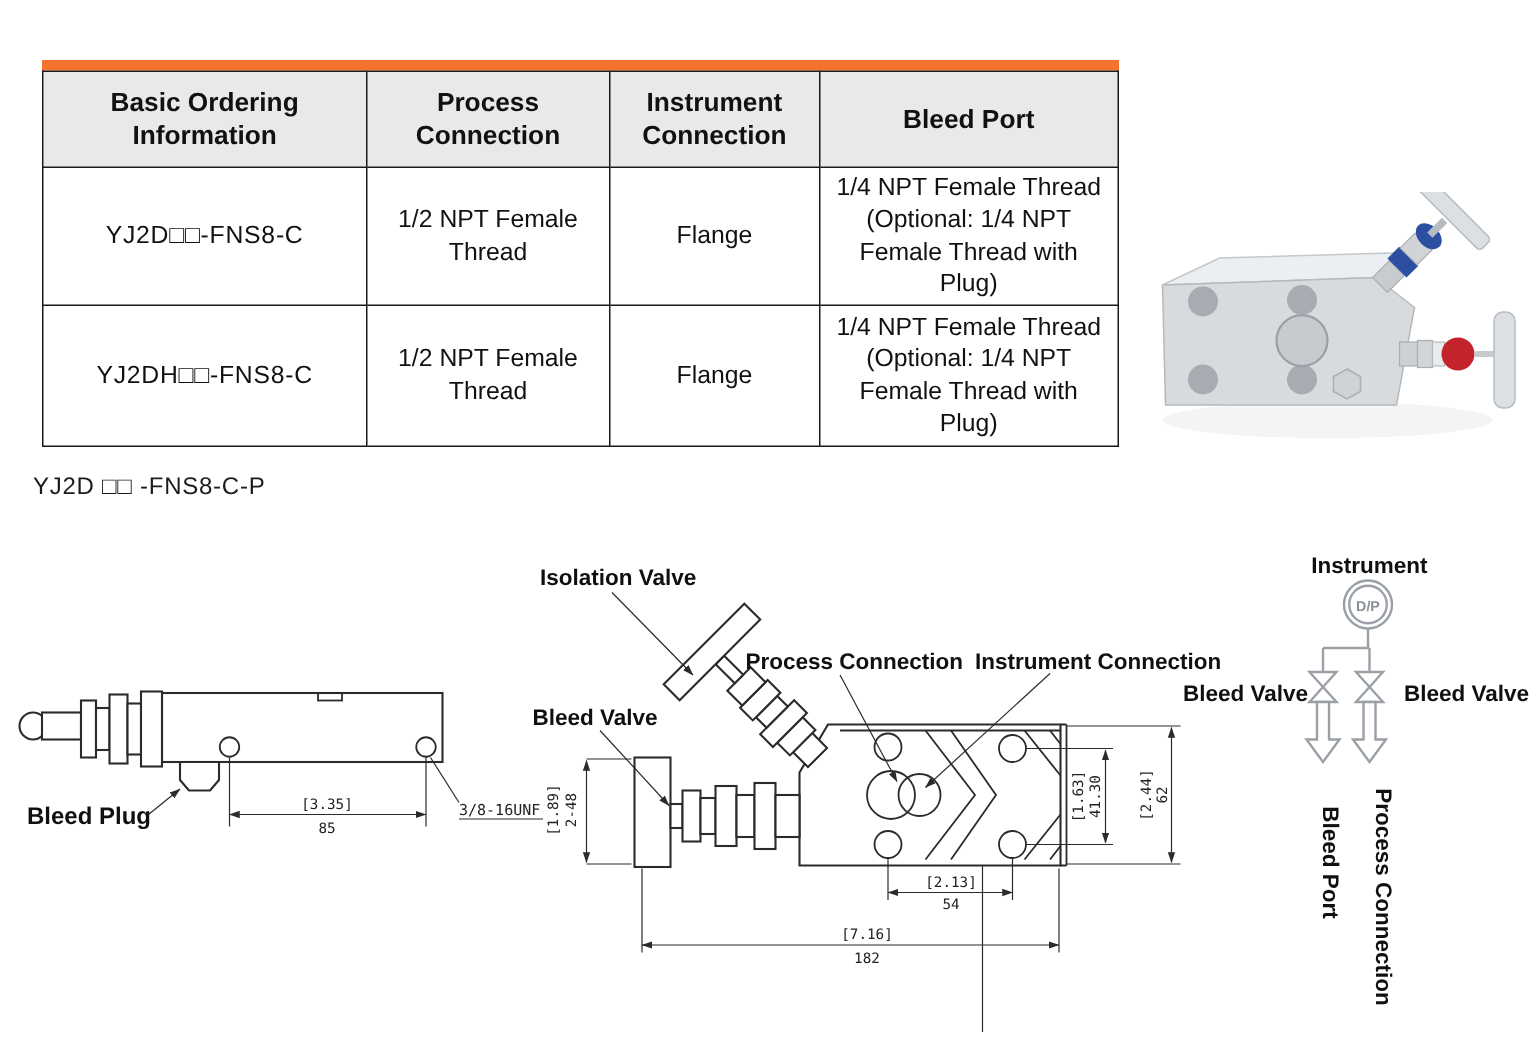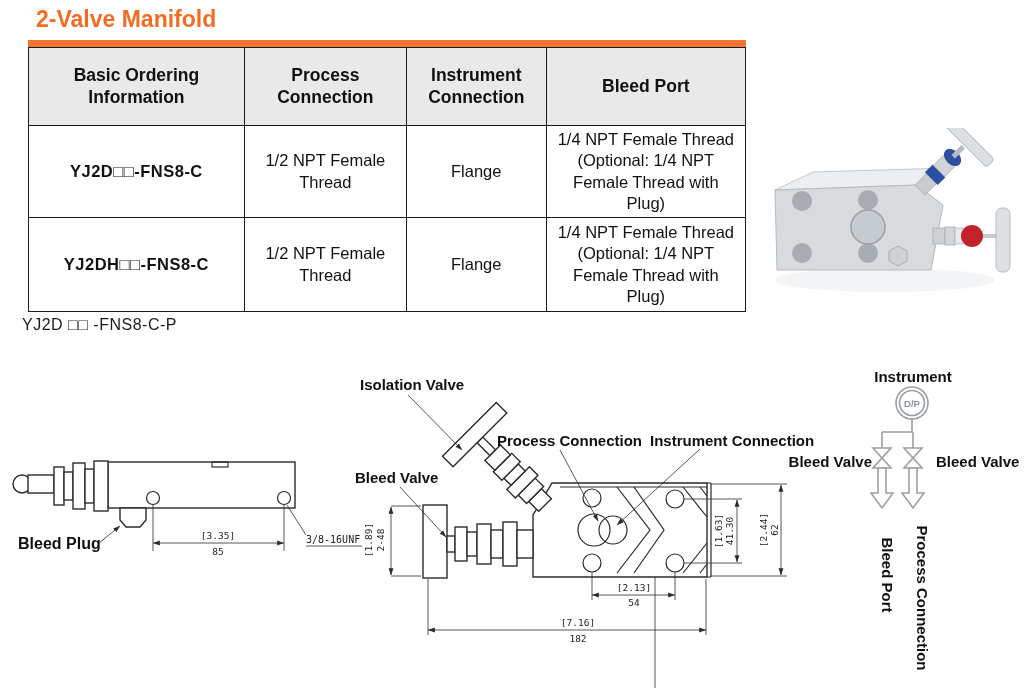--- a/index.html
+++ b/index.html
@@ -6,53 +6,52 @@
   .page{position:relative;width:1024px;height:698px;background:#fff;overflow:hidden;
         font-family:"Liberation Sans",sans-serif;color:#111;}
   .title{position:absolute;left:36px;top:6px;font-size:23px;font-weight:bold;color:#f26d21;}
   .orange-bar{position:absolute;left:28px;top:40px;width:718px;height:7px;background:#f4732e;}
   table.spec{position:absolute;left:28px;top:47px;width:718px;height:249px;border-collapse:collapse;
              table-layout:fixed;}
   table.spec th,table.spec td{border:1.6px solid #1a1a1a;text-align:center;vertical-align:middle;
              padding:2px 6px;}
   table.spec th{background:#e9e9e9;font-size:17.5px;font-weight:bold;line-height:1.25;}
   table.spec td{font-size:16.5px;line-height:1.3;background:#fff;}
-  td.ordering{font-size:19px;letter-spacing:0.5px;font-weight:bold;}
+  td.ordering{font-size:19px;letter-spacing:0.5px;}
   td.bleed{font-size:15.5px;line-height:1.35;}
   .model-code{position:absolute;left:22px;top:316px;font-size:16px;letter-spacing:0.5px;color:#1c1c1c;}
   .drawings{position:absolute;left:0;top:355px;}
   .photo{position:absolute;left:765px;top:128px;}
   
   .lbl{font-family:"Liberation Sans",sans-serif;font-weight:bold;font-size:15px;fill:#101010;}
   .dim{font-family:"DejaVu Sans Mono",monospace;font-size:9.5px;fill:#222;}
   .thr{font-family:"DejaVu Sans Mono",monospace;font-size:10px;fill:#222;}
   .dp{font-family:"Liberation Sans",sans-serif;font-size:9.5px;fill:#8a9095;font-weight:bold;}
   .oln{stroke:#2b2b2b;stroke-width:1.4;fill:#fff;}
   .oln2{stroke:#2b2b2b;stroke-width:1.2;fill:none;}
   .dln{stroke:#2b2b2b;stroke-width:0.8;fill:none;}
   .gln{stroke:#9aa0a5;stroke-width:1.6;fill:none;}
   .gshape{stroke:#9aa0a5;stroke-width:1.6;fill:#fff;}
 </style>
 </head>
 <body>
 
 <div class="page">
 
-  <div class="title">2-Valve Manifold</div>
   <div class="orange-bar"></div>
 
   <table class="spec">
     <colgroup>
       <col style="width:30.1%">
         <col style="width:22.6%">
         <col style="width:19.5%">
         <col style="width:27.8%">
     </colgroup>
     <tbody>
-        <tr style="height:78px">
+        <tr style="height:64px">
       <th>Basic Ordering Information</th>
       <th>Process Connection</th>
       <th>Instrument Connection</th>
       <th>Bleed Port</th>
     </tr>
     <tr style="height:92px">
       <td class="ordering">YJ2D□□-FNS8-C</td>
       <td>1/2 NPT Female Thread</td>
       <td>Flange</td>
       <td class="bleed">1/4 NPT Female Thread (Optional: 1/4 NPT Female Thread with Plug)</td>

